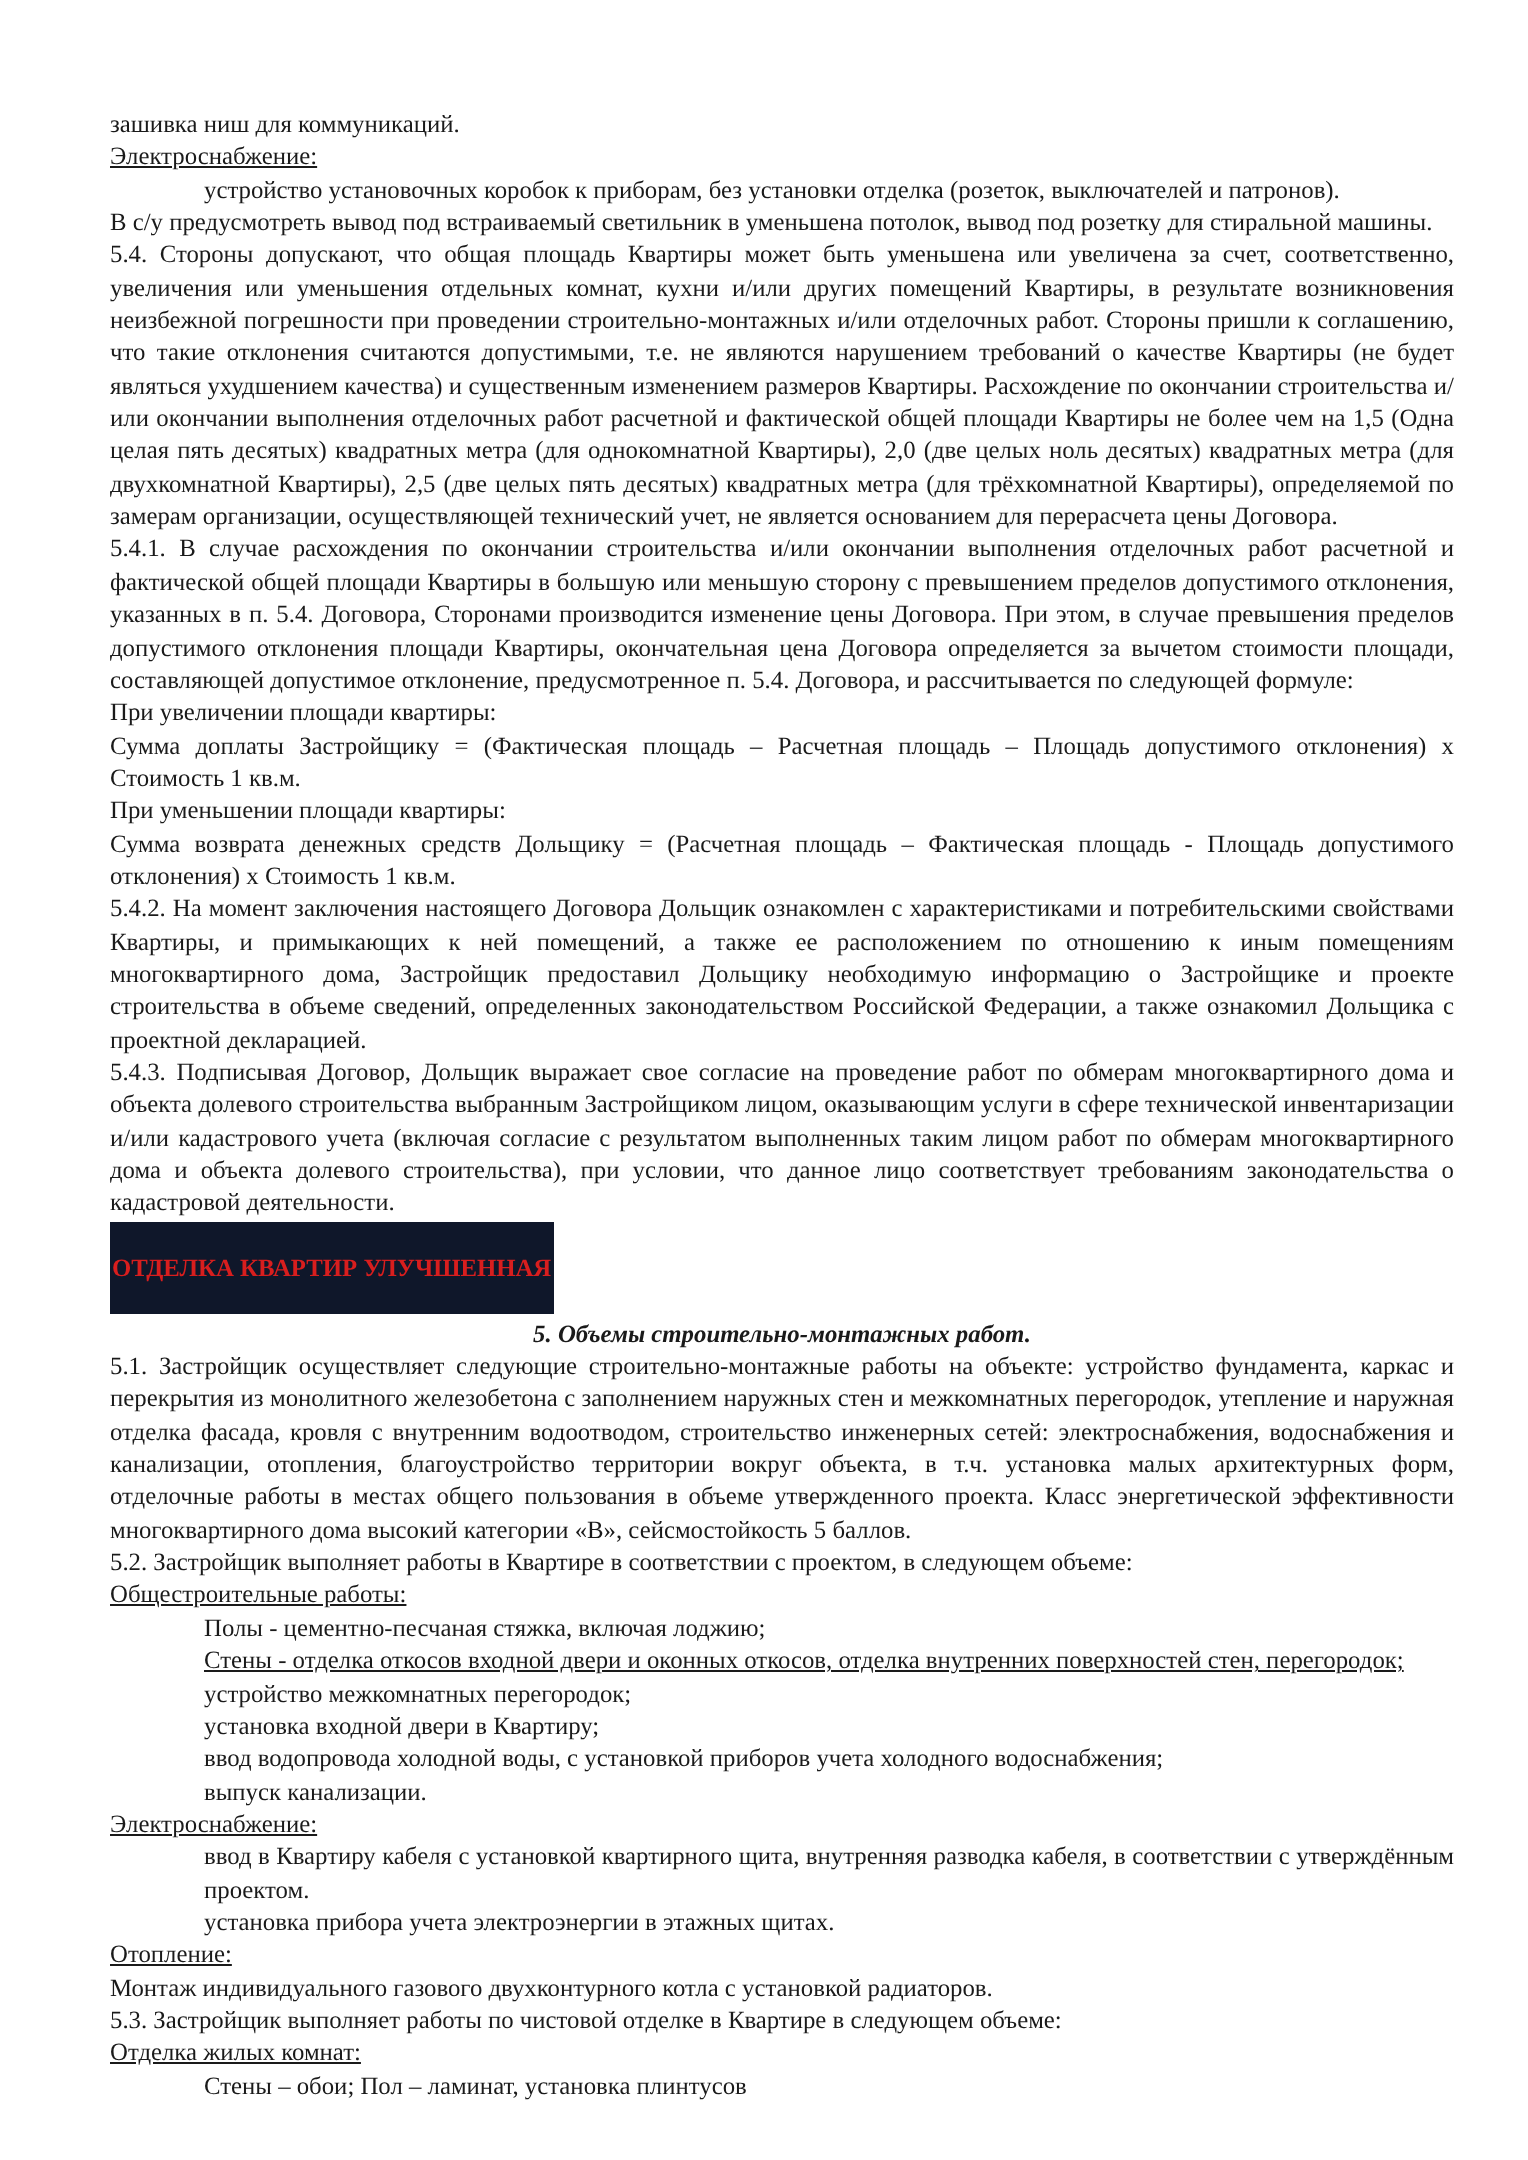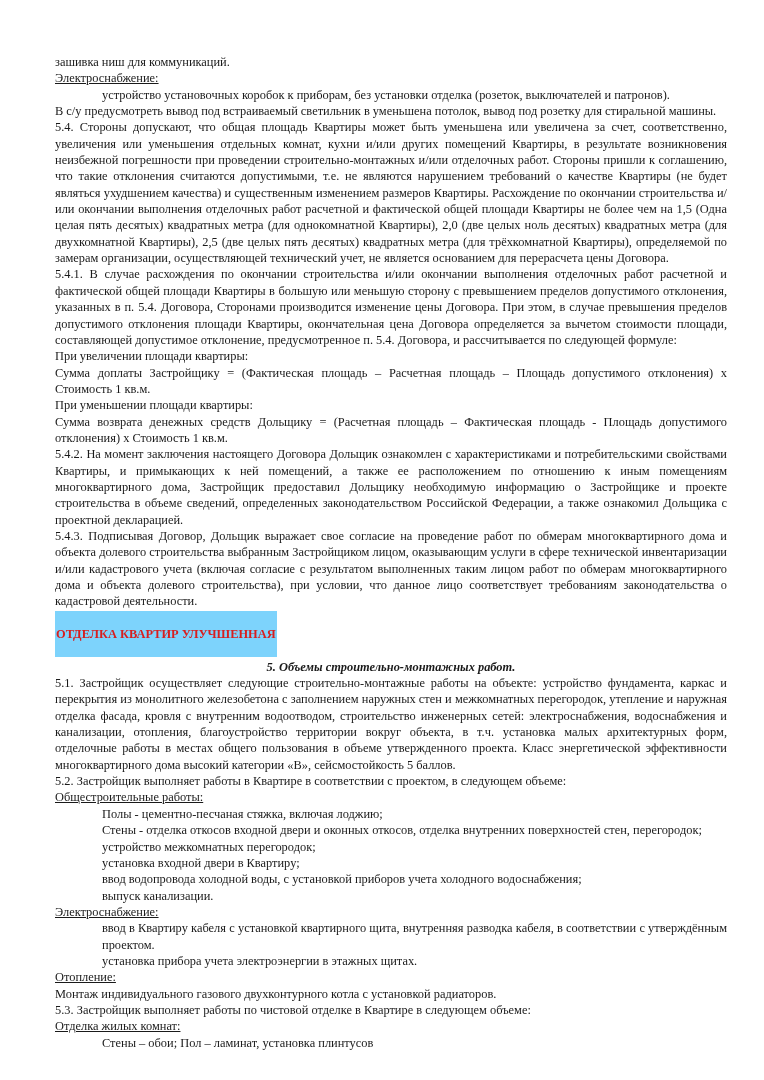--- a/index.html
+++ b/index.html
@@ -8,21 +8,21 @@
     position: absolute; left: 55px; top: 54px; width: 672px;
     font-family: "Liberation Serif", "DejaVu Serif", serif;
     font-size: 12.4px; line-height: 16.35px; color: #1a1a1a;
   }
   .p { margin: 0; text-align: justify; text-align-last: left; }
   .ul { text-decoration: underline; }
   .ind { padding-left: 47px; }
   .gap { height: 16.35px; }
   .hl-wrap { margin: 0; }
   .hl {
-    background: #7dd3fc; color: #d81e1e; font-weight: bold;
+    background: #0f172a; color: #d81e1e; font-weight: bold;
     padding: 16px 1px;
   }
   .h-center { text-align: center; font-weight: bold; margin: 0; font-style: italic; }
 </style>
 </head>
 <body>
 
 <div class="page">
   <p class="p">зашивка ниш для коммуникаций.</p>
   <p class="p"><span class="ul">Электроснабжение:</span></p>
@@ -41,21 +41,21 @@
   <div class="gap"></div>
   <p class="hl-wrap"><span class="hl">ОТДЕЛКА КВАРТИР УЛУЧШЕННАЯ</span></p>
   <div class="gap"></div>
 
   <p class="h-center">5. Объемы строительно-монтажных работ.</p>
   <p class="p">5.1. Застройщик осуществляет следующие строительно-монтажные работы на объекте: устройство фундамента, каркас и перекрытия из монолитного железобетона с заполнением наружных стен и межкомнатных перегородок, утепление и наружная отделка фасада, кровля с внутренним водоотводом, строительство инженерных сетей:  электроснабжения, водоснабжения и канализации, отопления, благоустройство территории вокруг объекта, в т.ч. установка малых архитектурных форм, отделочные работы в местах общего пользования в объеме утвержденного проекта. Класс энергетической эффективности многоквартирного дома высокий категории «В», сейсмостойкость 5 баллов.</p>
   <p class="p">5.2. Застройщик выполняет работы в Квартире в соответствии с проектом, в следующем объеме:</p>
 
   <p class="p"><span class="ul">Общестроительные работы:</span></p>
   <p class="p ind">Полы - цементно-песчаная стяжка, включая лоджию;</p>
-  <p class="p ind" style="text-align:left; white-space:nowrap;">Стены - отделка откосов входной двери и оконных откосов, отделка внутренних поверхностей стен, перегородок;</p>
+  <p class="p ind" style="text-align:left; white-space:nowrap;text-decoration:underline;">Стены - отделка откосов входной двери и оконных откосов, отделка внутренних поверхностей стен, перегородок;</p>
   <p class="p ind">устройство межкомнатных перегородок;</p>
   <p class="p ind">установка входной двери в Квартиру;</p>
 
   <p class="p ind">ввод водопровода холодной воды, с установкой приборов учета холодного водоснабжения;</p>
   <p class="p ind">выпуск канализации.</p>
 
   <p class="p"><span class="ul">Электроснабжение:</span></p>
   <p class="p ind">ввод в Квартиру кабеля с установкой квартирного щита, внутренняя разводка кабеля, в соответствии с утверждённым проектом.</p>
   <p class="p ind">установка прибора учета электроэнергии в этажных щитах.</p>
 

